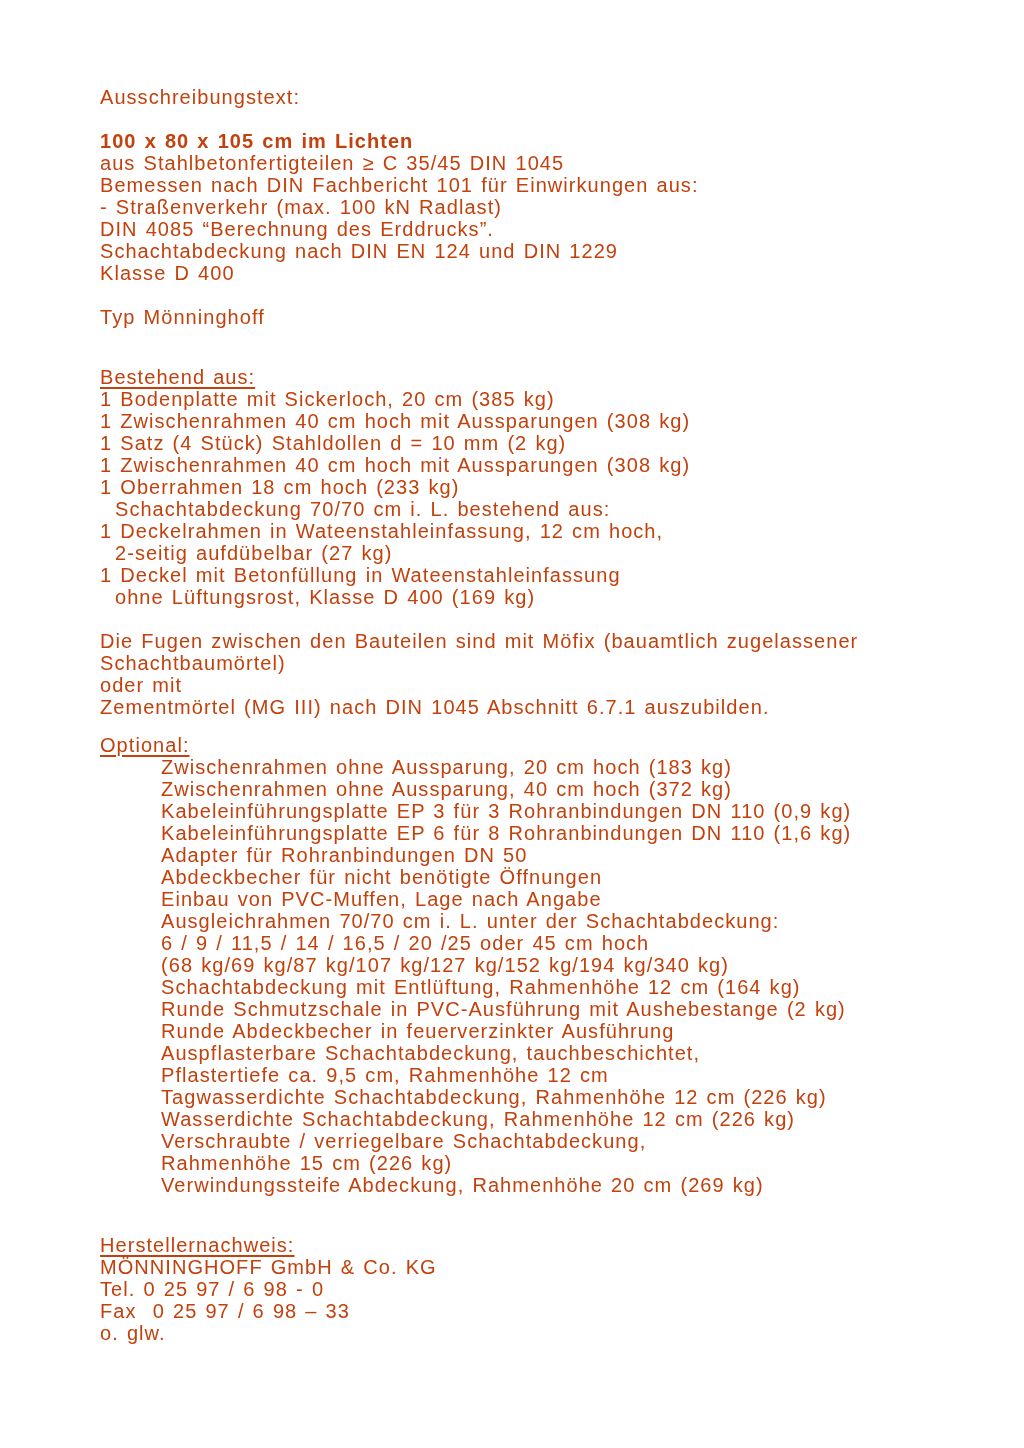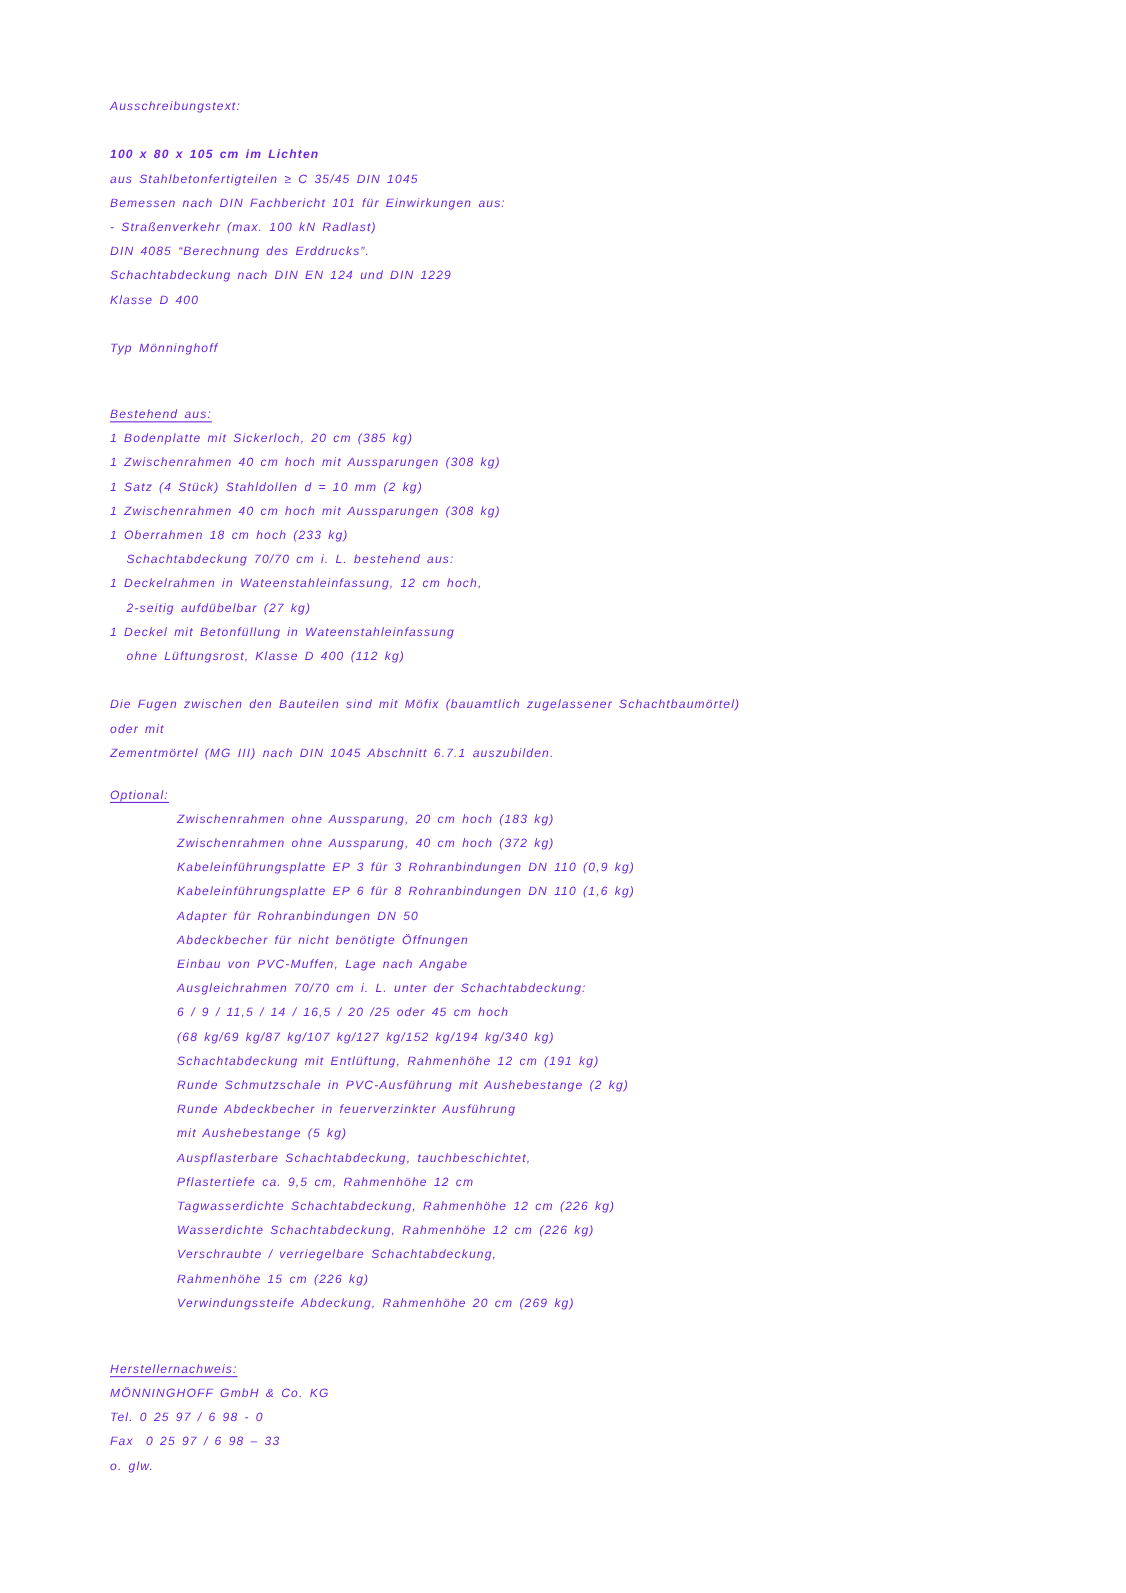--- a/index.html
+++ b/index.html
@@ -14,26 +14,25 @@
     width: 1024px;
     height: 1448px;
     background: #ffffff;
     overflow: hidden;
   }
   .doc {
     position: absolute;
     left: 100px;
     top: 86px;
     right: 40px;
-    color: #6d28d9;
-    font-size: 11px;
+    color: #c2410c;
+    font-size: 20px;
     line-height: 22px;
     letter-spacing: 1.05px;
     word-spacing: 1.5px;
-    font-style: italic;
   }
   .line {
     min-height: 22px;
     white-space: pre-wrap;
   }
   .line.bold { font-weight: bold; }
   .line.underline { text-decoration: underline; text-underline-offset: 3px; margin-top: 16px; }
   .line.indent1 { padding-left: 15px; }
   .line.indent2 { padding-left: 61px; }
 </style>
@@ -57,40 +56,39 @@
       <div class="line underline">Bestehend aus:</div>
       <div class="line">1 Bodenplatte mit Sickerloch, 20 cm (385 kg)</div>
       <div class="line">1 Zwischenrahmen 40 cm hoch mit Aussparungen (308 kg)</div>
       <div class="line">1 Satz (4 Stück) Stahldollen d = 10 mm (2 kg)</div>
       <div class="line">1 Zwischenrahmen 40 cm hoch mit Aussparungen (308 kg)</div>
       <div class="line">1 Oberrahmen 18 cm hoch (233 kg)</div>
       <div class="line indent1">Schachtabdeckung 70/70 cm i. L. bestehend aus:</div>
       <div class="line">1 Deckelrahmen in Wateenstahleinfassung, 12 cm hoch,</div>
       <div class="line indent1">2-seitig aufdübelbar (27 kg)</div>
       <div class="line">1 Deckel mit Betonfüllung in Wateenstahleinfassung</div>
-      <div class="line indent1">ohne Lüftungsrost, Klasse D 400 (112 kg)</div>
+      <div class="line indent1">ohne Lüftungsrost, Klasse D 400 (169 kg)</div>
       <div class="line"></div>
       <div class="line">Die Fugen zwischen den Bauteilen sind mit Möfix (bauamtlich zugelassener Schachtbaumörtel)</div>
       <div class="line">oder mit</div>
       <div class="line">Zementmörtel (MG III) nach DIN 1045 Abschnitt 6.7.1 auszubilden.</div>
       <div class="line underline">Optional:</div>
       <div class="line indent2">Zwischenrahmen ohne Aussparung, 20 cm hoch (183 kg)</div>
       <div class="line indent2">Zwischenrahmen ohne Aussparung, 40 cm hoch (372 kg)</div>
       <div class="line indent2">Kabeleinführungsplatte EP 3 für 3 Rohranbindungen DN 110 (0,9 kg)</div>
       <div class="line indent2">Kabeleinführungsplatte EP 6 für 8 Rohranbindungen DN 110 (1,6 kg)</div>
       <div class="line indent2">Adapter für Rohranbindungen DN 50</div>
       <div class="line indent2">Abdeckbecher für nicht benötigte Öffnungen</div>
       <div class="line indent2">Einbau von PVC-Muffen, Lage nach Angabe</div>
       <div class="line indent2">Ausgleichrahmen 70/70 cm i. L. unter der Schachtabdeckung:</div>
       <div class="line indent2">6 / 9 / 11,5 / 14 / 16,5 / 20 /25 oder 45 cm hoch</div>
       <div class="line indent2">(68 kg/69 kg/87 kg/107 kg/127 kg/152 kg/194 kg/340 kg)</div>
-      <div class="line indent2">Schachtabdeckung mit Entlüftung, Rahmenhöhe 12 cm (191 kg)</div>
+      <div class="line indent2">Schachtabdeckung mit Entlüftung, Rahmenhöhe 12 cm (164 kg)</div>
       <div class="line indent2">Runde Schmutzschale in PVC-Ausführung mit Aushebestange (2 kg)</div>
       <div class="line indent2">Runde Abdeckbecher in feuerverzinkter Ausführung</div>
-      <div class="line indent2">mit Aushebestange (5 kg)</div>
       <div class="line indent2">Auspflasterbare Schachtabdeckung, tauchbeschichtet,</div>
       <div class="line indent2">Pflastertiefe ca. 9,5 cm, Rahmenhöhe 12 cm</div>
       <div class="line indent2">Tagwasserdichte Schachtabdeckung, Rahmenhöhe 12 cm (226 kg)</div>
       <div class="line indent2">Wasserdichte Schachtabdeckung, Rahmenhöhe 12 cm (226 kg)</div>
       <div class="line indent2">Verschraubte / verriegelbare Schachtabdeckung,</div>
       <div class="line indent2">Rahmenhöhe 15 cm (226 kg)</div>
       <div class="line indent2">Verwindungssteife Abdeckung, Rahmenhöhe 20 cm (269 kg)</div>
       <div class="line"></div>
       <div class="line underline">Herstellernachweis:</div>
       <div class="line">MÖNNINGHOFF GmbH &amp; Co. KG</div>

